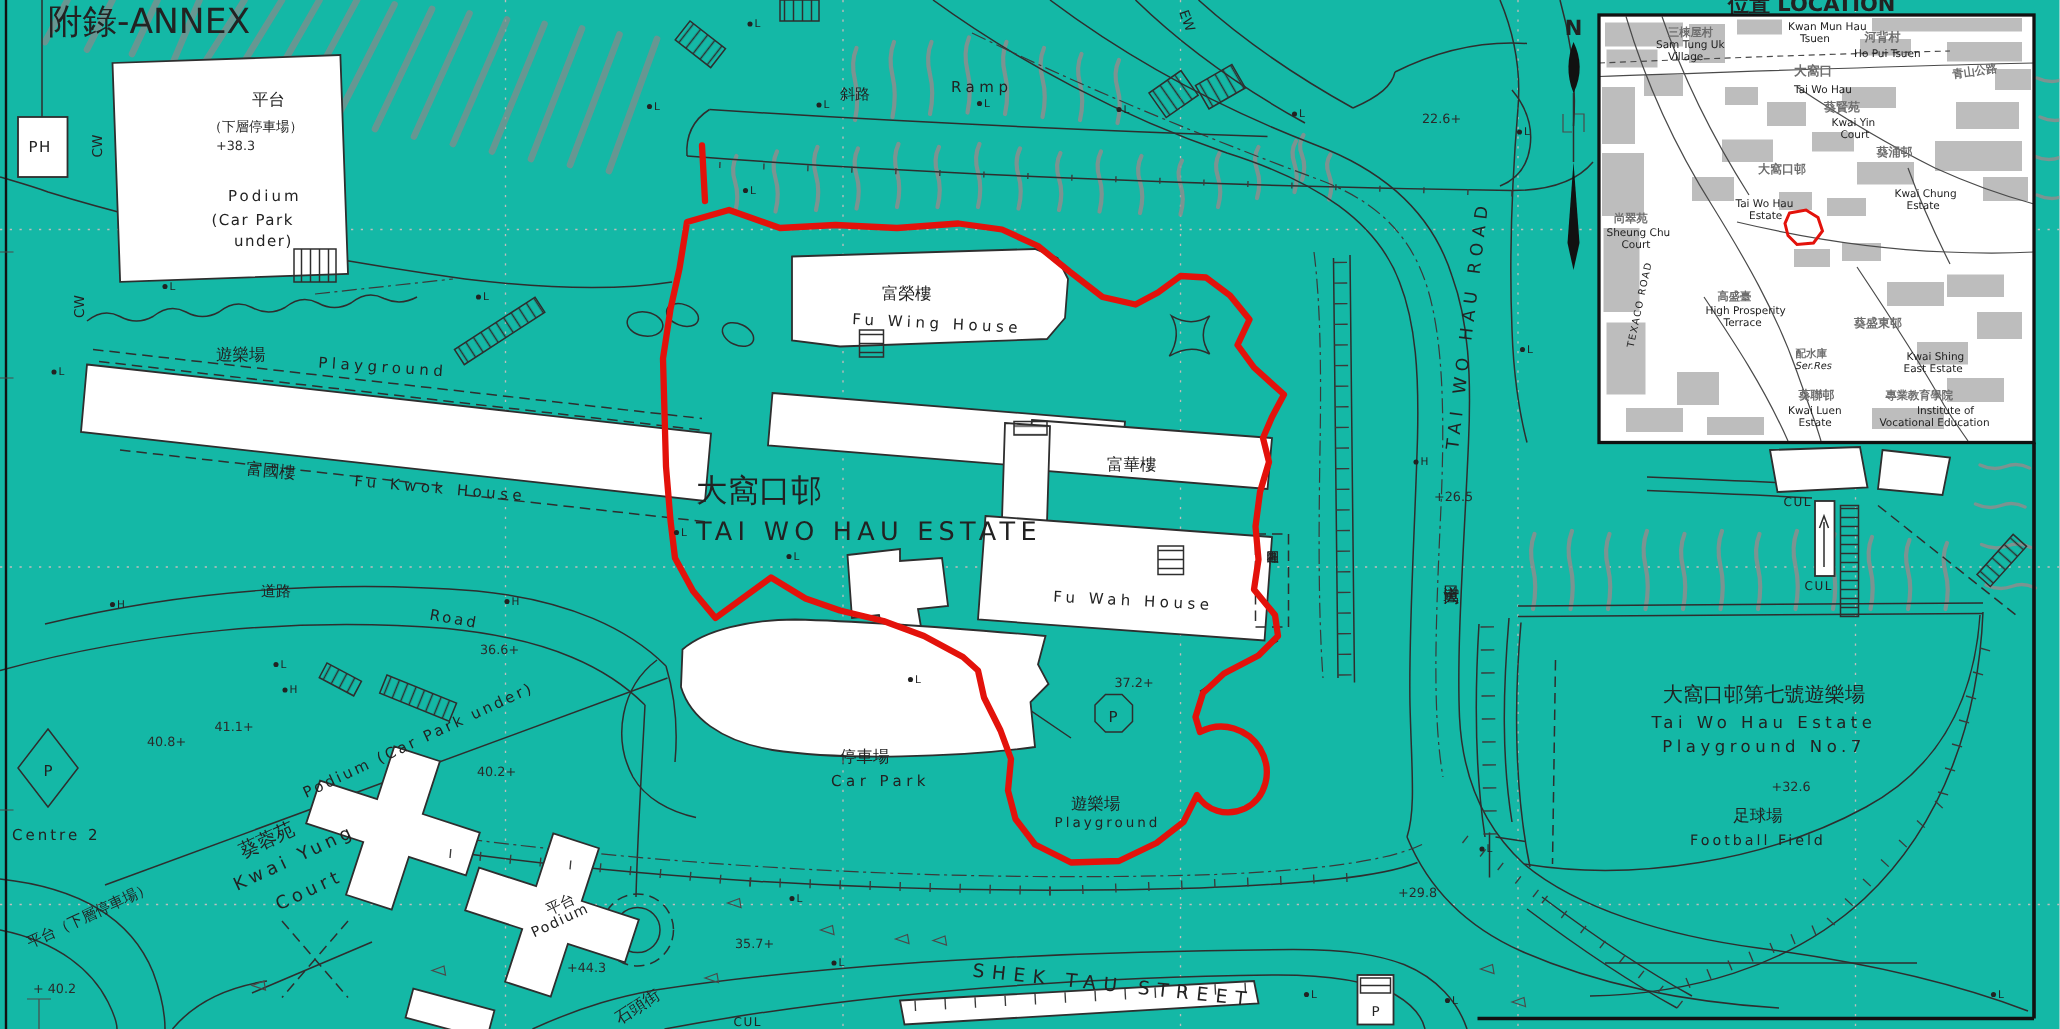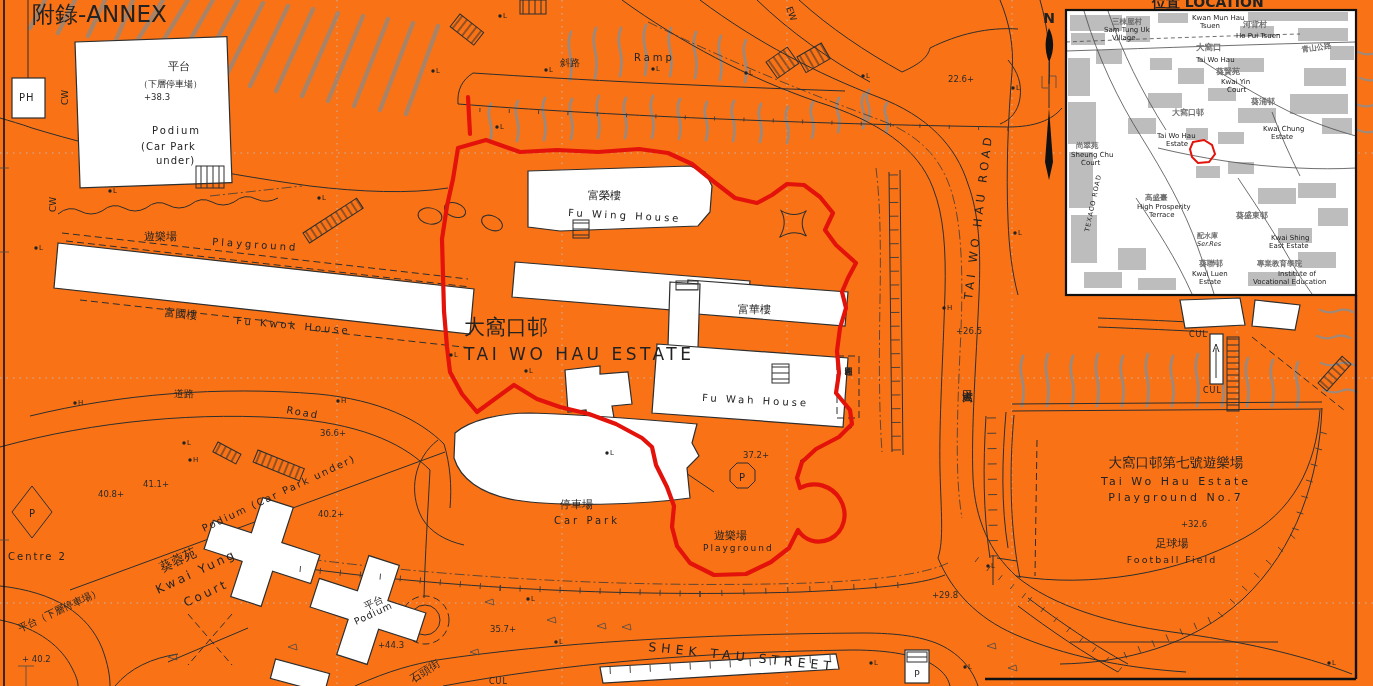--- a/index.html
+++ b/index.html
@@ -1,16 +1,16 @@
 <!DOCTYPE html>
 <html><head>
 <meta charset="utf-8">
 <style>
   html,body{margin:0;padding:0;background:#e9e9e9;}
-  #stage{position:relative;width:1373px;height:686px;background:#f97316;overflow:hidden;
+  #stage{position:relative;width:1373px;height:686px;background:#14b8a6;overflow:hidden;
          font-family:"DejaVu Sans","Liberation Sans",sans-serif;}
   svg{position:absolute;left:0;top:0;}
   .ln{fill:none;stroke:#2e2e2e;stroke-width:1;}
   .lt{fill:none;stroke:#4a4a4a;stroke-width:.8;}
   .bld{fill:#ffffff;stroke:#2e2e2e;stroke-width:1.2;}
   .dsh{fill:none;stroke:#2e2e2e;stroke-width:1;stroke-dasharray:7 4;}
   .dd{fill:none;stroke:#3a3a3a;stroke-width:.8;stroke-dasharray:10 3 2 3;}
   .grid{fill:none;stroke:#bdbdbd;stroke-width:.9;stroke-dasharray:1.5 5;}
   .red{fill:none;stroke:#e3120b;stroke-width:4.2;stroke-linejoin:round;stroke-linecap:round;}
   .lbl{fill:#222;}

